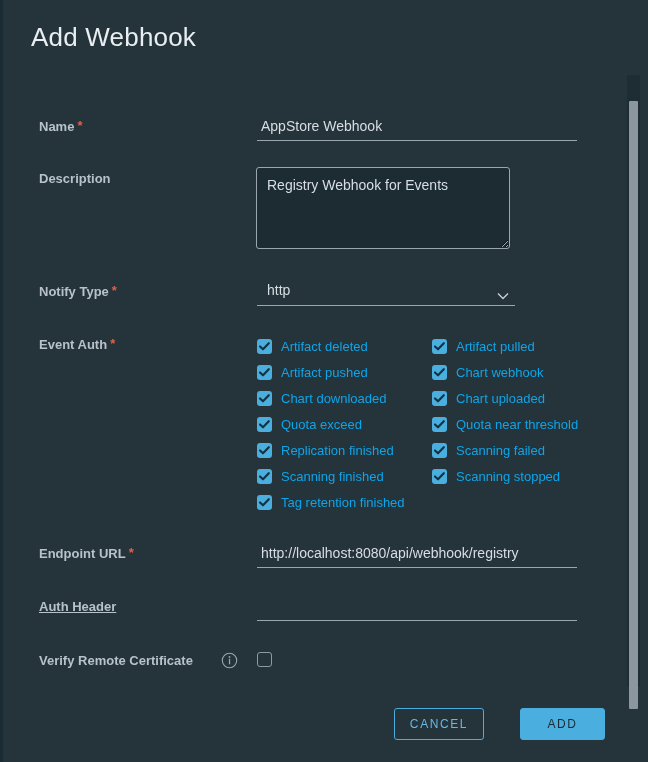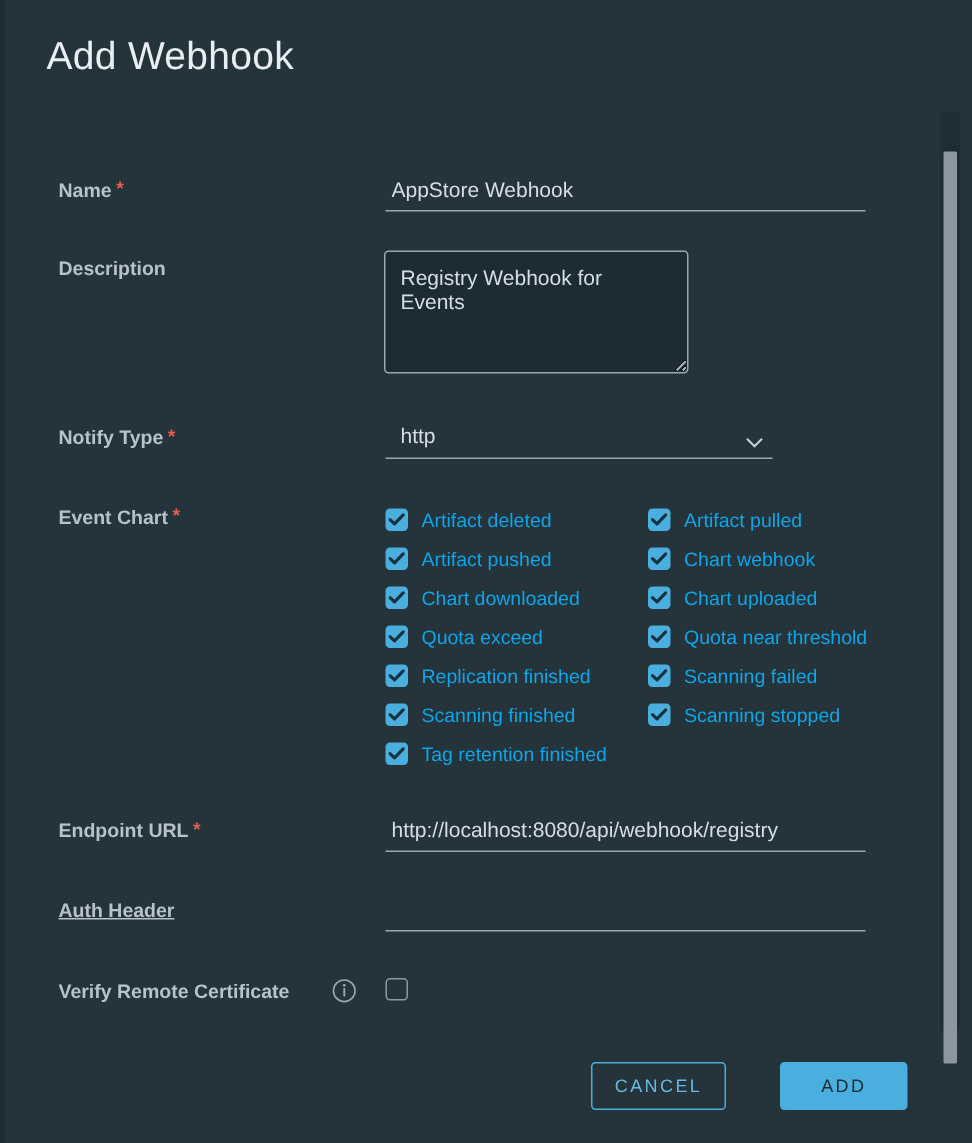--- a/index.html
+++ b/index.html
@@ -92,21 +92,21 @@
     color: #d7dee3;
     font-size: 14px;
     font-family: "Liberation Sans", sans-serif;
     padding: 0 4px 3px 4px;
     box-sizing: border-box;
     outline: none;
   }
   textarea.desc {
     position: absolute;
     left: 256px;
-    width: 203px;
+    width: 254px;
     height: 82px;
     background: #1d2c33;
     border: 1px solid #9aa7ae;
     border-radius: 3px;
     color: #d7dee3;
     font-size: 14px;
     font-family: "Liberation Sans", sans-serif;
     padding: 9px 10px;
     box-sizing: border-box;
     outline: none;
@@ -243,21 +243,21 @@
         <span class="chev">
           <svg width="12" height="8" viewBox="0 0 12 8">
               <path d="M1 1.5 L6 6.5 L11 1.5" fill="none" stroke="#c5d0d6" stroke-width="1.4"></path>
             </svg>
         </span>
       </div>
     </div>
 
     <div class="row" style="top:258px;">
       <div class="flabel" style="top:4px;">
-        <span>Event Chart</span><span class="req">*</span>
+        <span>Event Auth</span><span class="req">*</span>
       </div>
       <div class="cb-grid" id="cb-grid">
           <div class="cb-row">
             <label class="cb-item col1">
               <span class="cbx">
                 <svg width="11" height="9" viewBox="0 0 11 9">
                   <path d="M1 4.4 L4 7.3 L9.8 1.2" fill="none" stroke="#14323f" stroke-width="2.1" stroke-linecap="round" stroke-linejoin="round"></path>
                 </svg>
               </span>
               <span class="cb-label">Artifact deleted</span>

